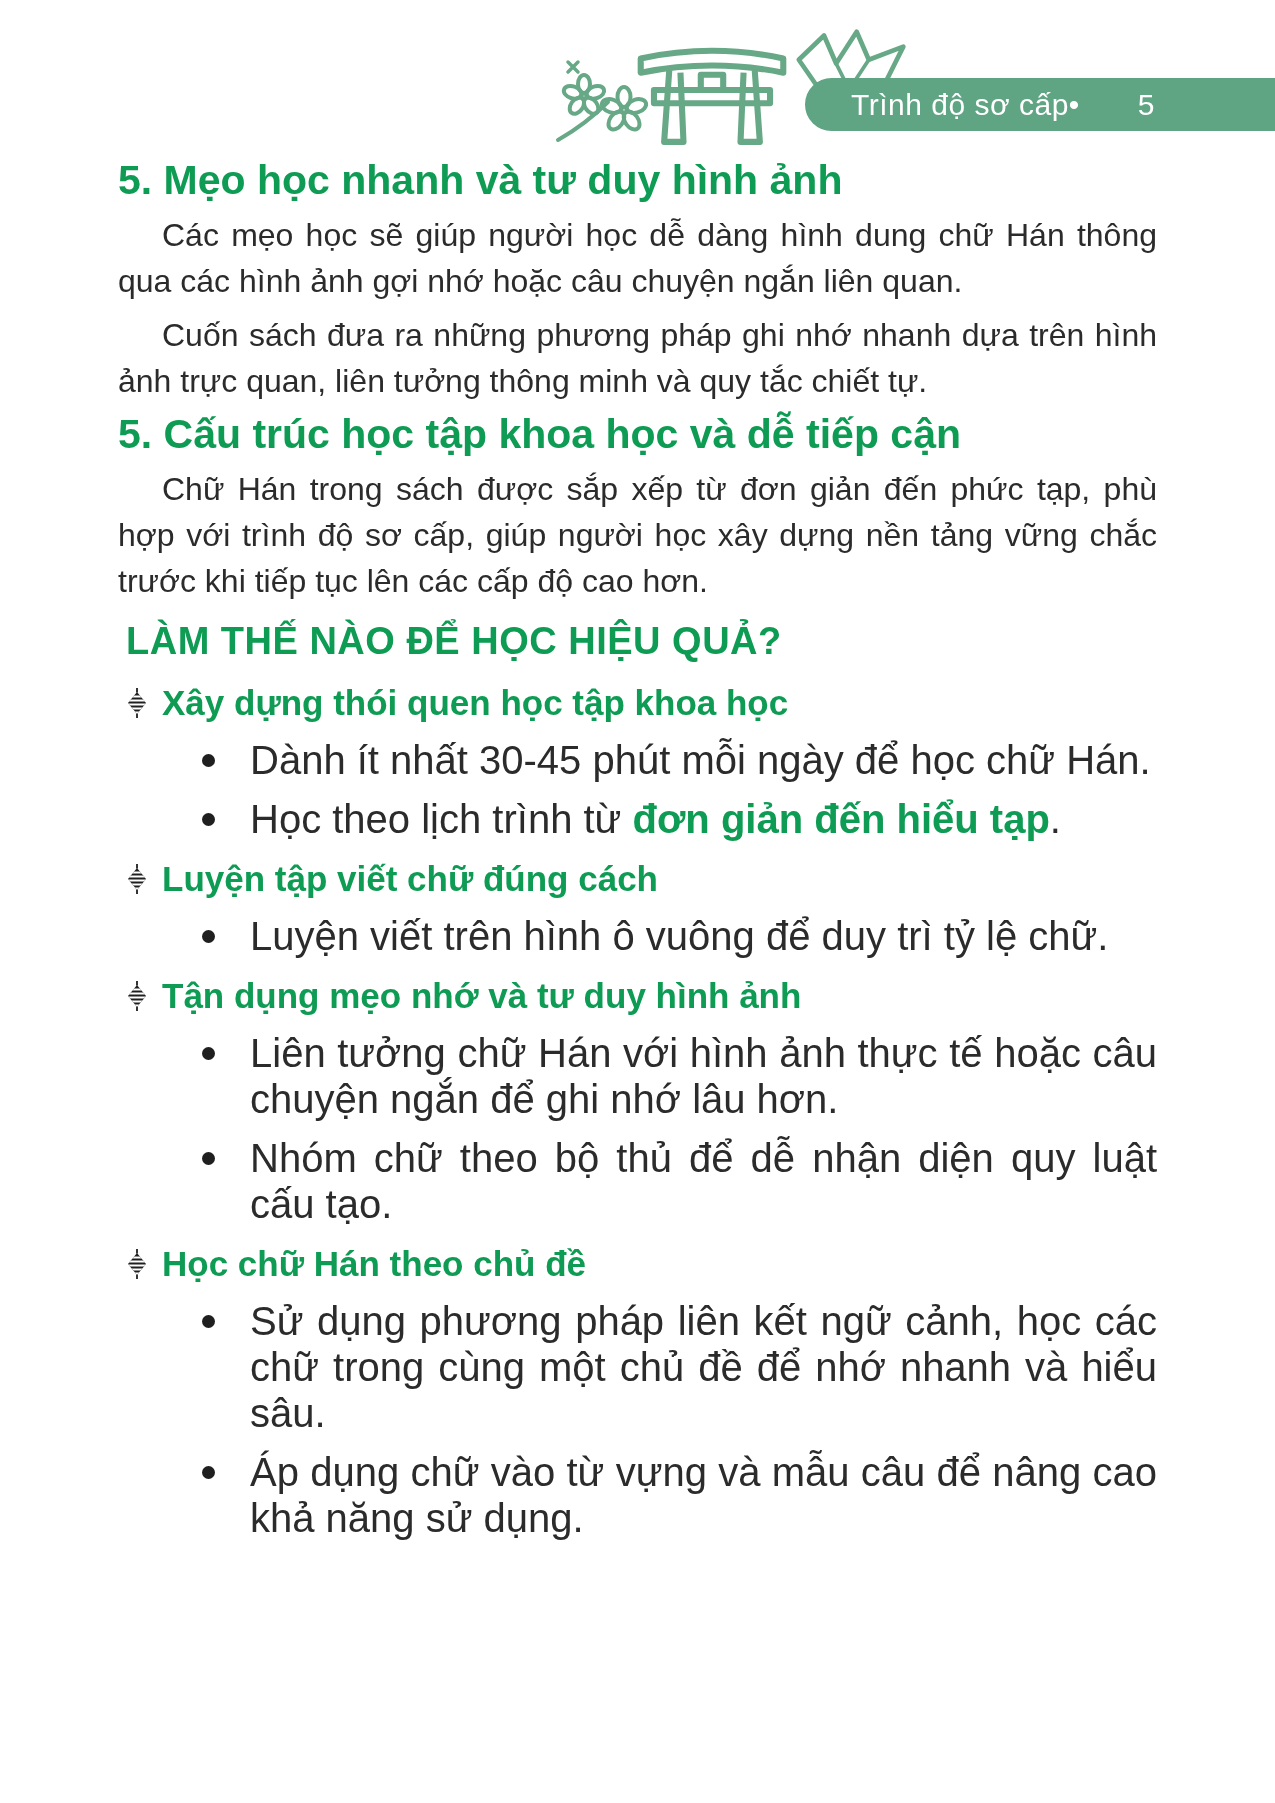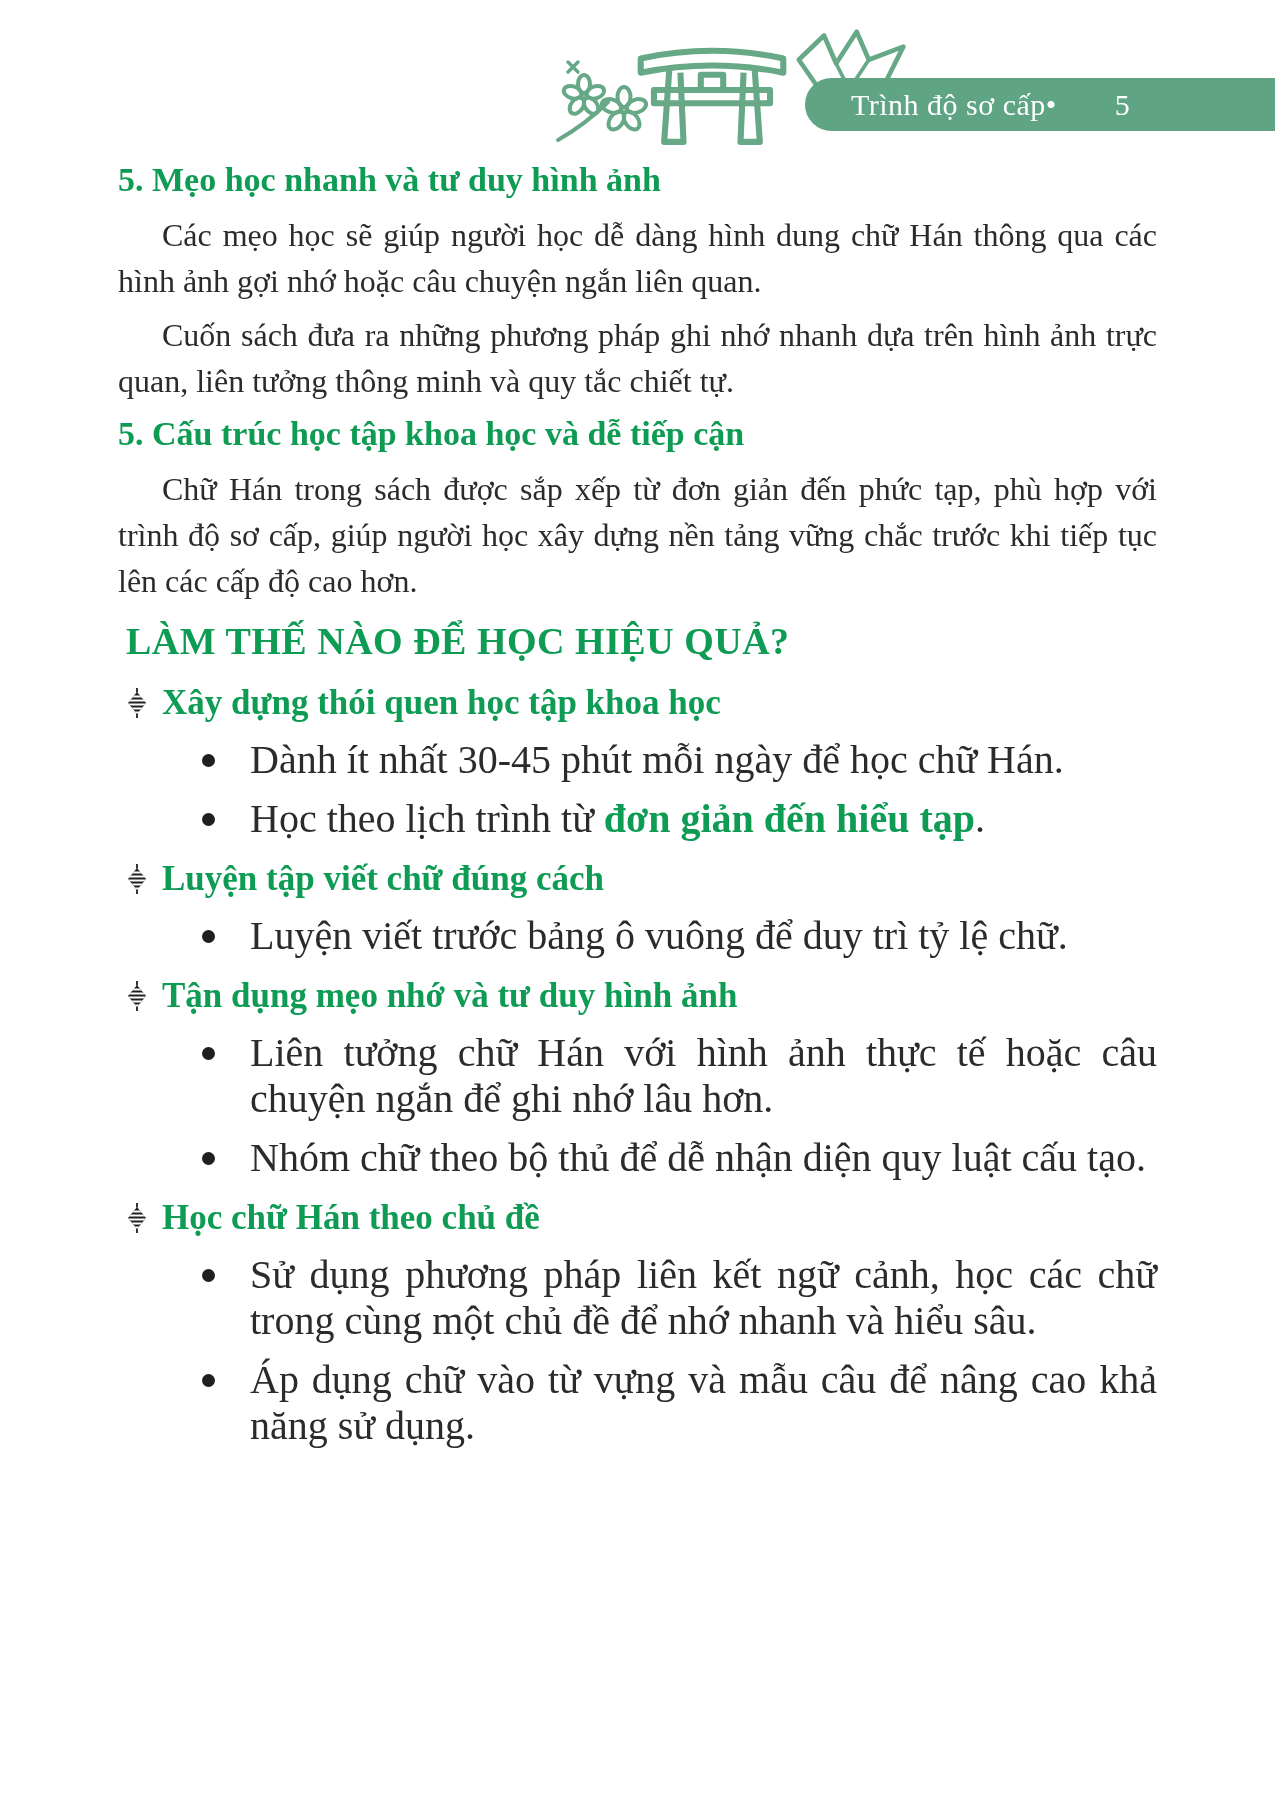--- a/index.html
+++ b/index.html
@@ -1,35 +1,35 @@
 <!DOCTYPE html>
 <html lang="vi"><head>
 <meta charset="utf-8">
 <style>
   html,body{margin:0;padding:0;background:#ffffff;}
   .page{
     position:relative;width:1275px;height:1803px;background:#ffffff;
-    font-family:Liberation Serif, serif;color:#2b2b2b;overflow:hidden;
+    font-family:Liberation Sans, sans-serif;color:#2b2b2b;overflow:hidden;
   }
   
   .header{position:absolute;top:0;left:0;right:0;height:160px;}
   .icon-sakura{position:absolute;left:552px;top:48px;width:100px;height:96px;}
   .icon-torii{position:absolute;left:632px;top:36px;width:160px;height:112px;}
   .icon-crane{position:absolute;left:772px;top:28px;width:160px;height:84px;}
   .badge{
     position:absolute;left:805px;right:0;top:78px;height:53px;
     background:#5fa483;border-radius:27px 0 0 27px;
     display:flex;align-items:center;color:#ffffff;font-size:30px;
   }
   .badge-label{margin-left:46px;letter-spacing:.5px;}
   .badge-page{margin-left:58px;}
   
   .content{position:absolute;left:118px;right:118px;top:150px;}
   h3.sec{
-    color:#0e9b53;font-size:34px;line-height:44px;font-weight:bold;
+    color:#0e9b53;font-size:41px;line-height:44px;font-weight:bold;
     margin:8px 0 10px;
   }
   p.body{
     font-size:32px;line-height:46px;text-align:justify;text-indent:44px;
     margin:0 0 8px;color:#2b2b2b;
   }
   h2.how{
     color:#0e9b53;font-size:38px;line-height:50px;font-weight:bold;
     margin:12px 8px 0;letter-spacing:.5px;
   }
@@ -144,21 +144,21 @@
     </div>
 
     <div class="group-heading">
       <svg width="22" height="30">
           <use href="#diamond-sym"></use>
         </svg>
       <span>Luyện tập viết chữ đúng cách</span>
     </div>
     <div class="bullet">
       <span class="dot"></span>
-      <span>Luyện viết trước bảng ô vuông để duy trì tỷ lệ chữ.</span>
+      <span>Luyện viết trên hình ô vuông để duy trì tỷ lệ chữ.</span>
     </div>
 
     <div class="group-heading">
       <svg width="22" height="30">
           <use href="#diamond-sym"></use>
         </svg>
       <span>Tận dụng mẹo nhớ và tư duy hình ảnh</span>
     </div>
     <div class="bullet">
       <span class="dot"></span>

